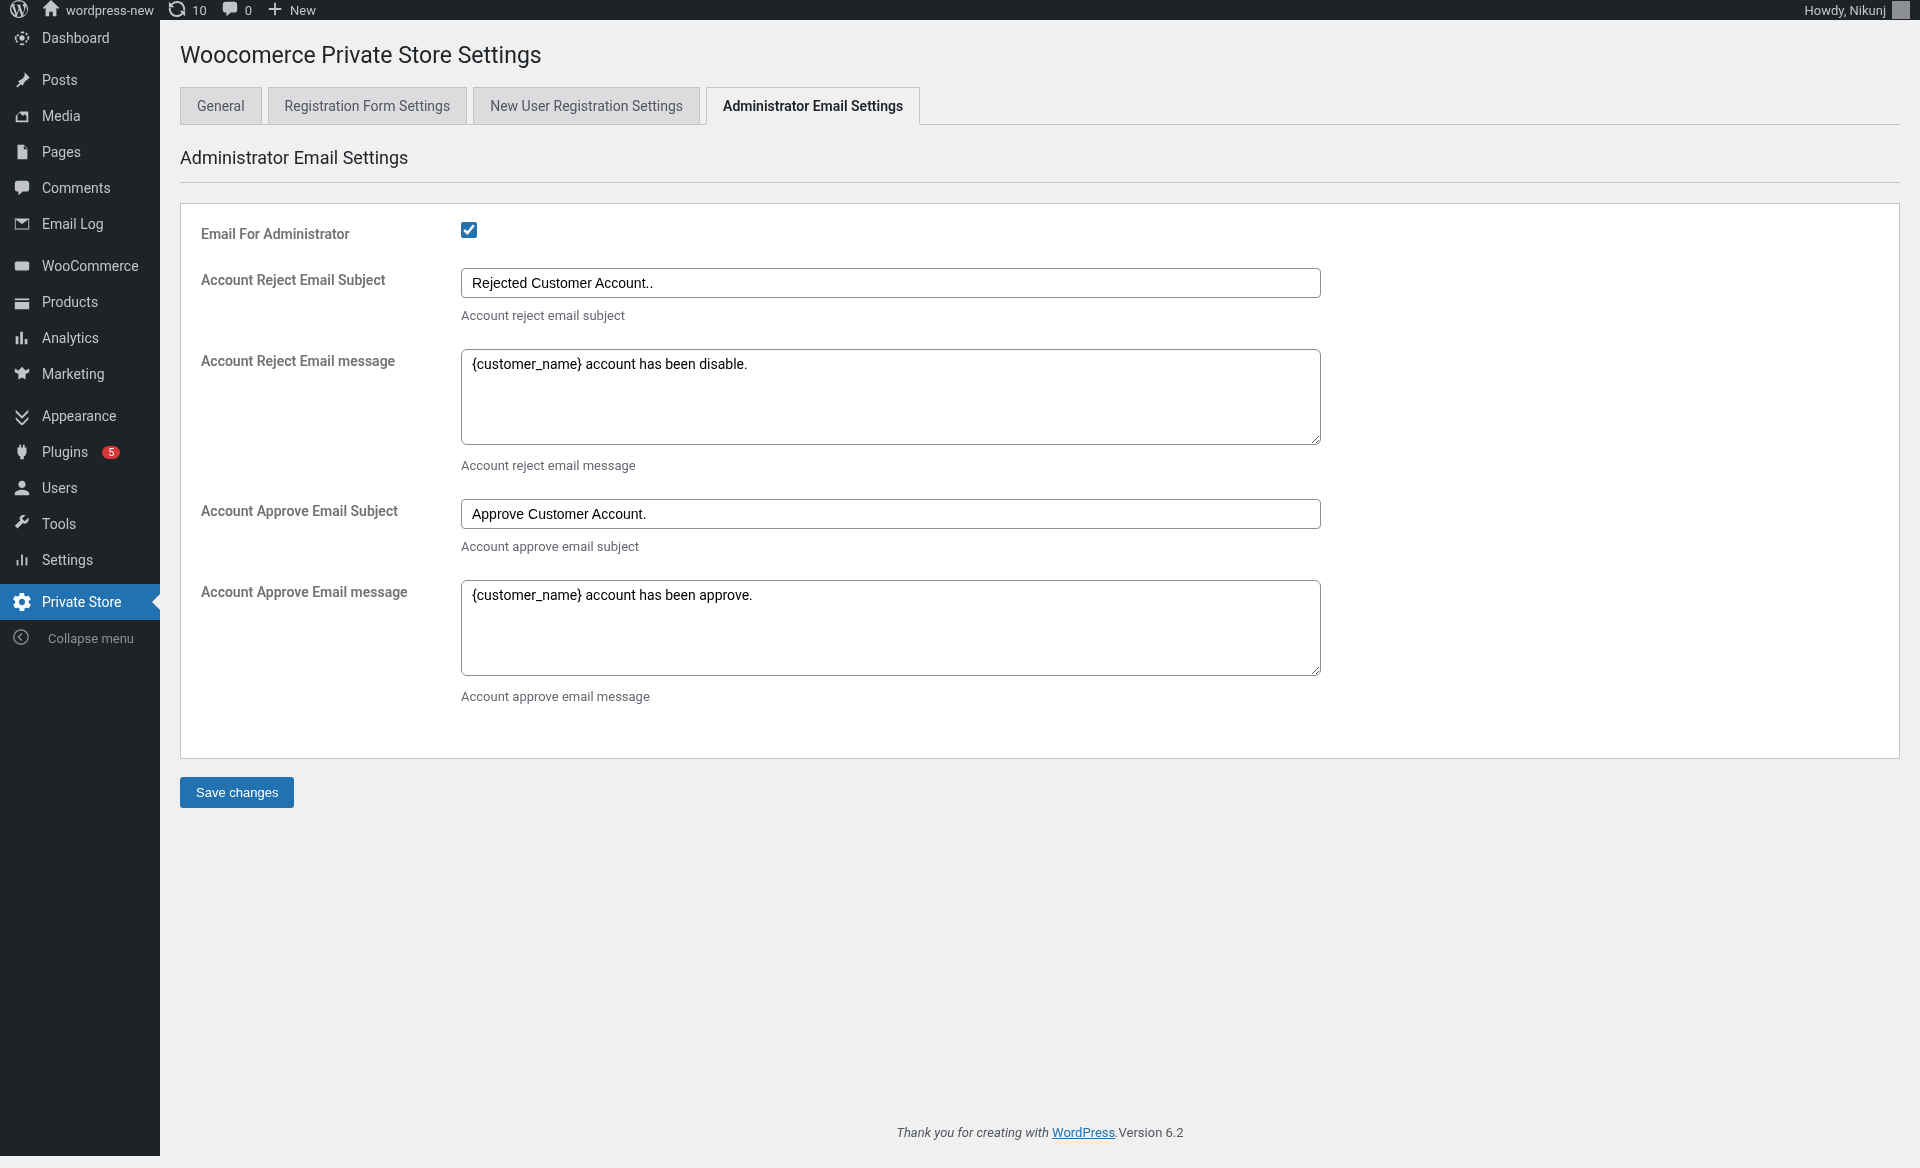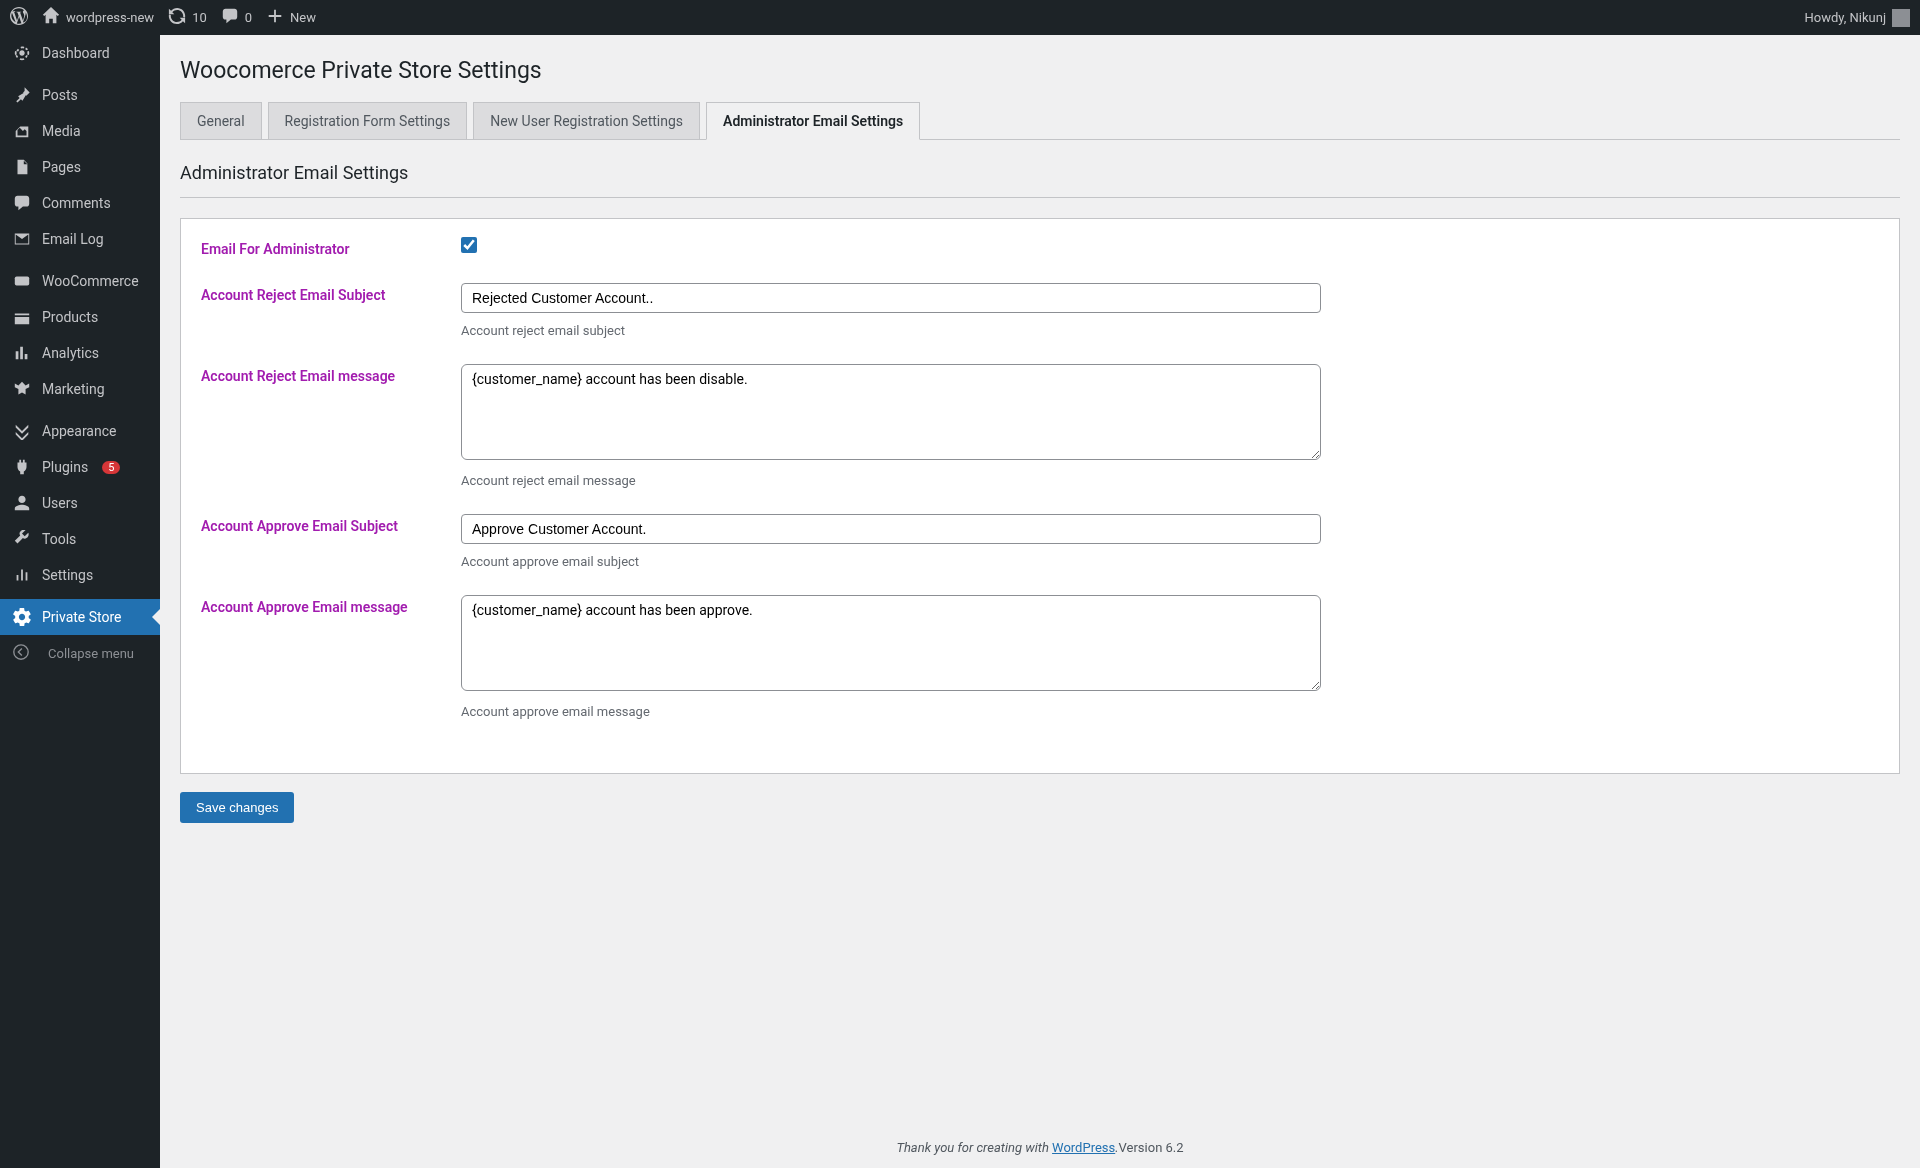--- a/index.html
+++ b/index.html
@@ -1,19 +1,19 @@
 <!DOCTYPE html>
 <html><head>
   <meta charset="utf-8">
   <style>
     * { margin: 0; padding: 0; box-sizing: border-box; }
     body { font-family: -apple-system, BlinkMacSystemFont, "Segoe UI", Roboto, sans-serif; font-size: 13px; color: #3c434a; background: #f0f0f1; }
     
     
-    .admin-bar { background: #1d2327; height: 35px; display: flex; align-items: center; justify-content: space-between; padding: 0 10px; color: #c3c4c7; font-size: 13px; }
+    .admin-bar { background: #1d2327; height: 20px; display: flex; align-items: center; justify-content: space-between; padding: 0 10px; color: #c3c4c7; font-size: 13px; }
     .admin-bar-left { display: flex; align-items: center; gap: 14px; }
     .admin-bar-item { display: flex; align-items: center; gap: 6px; cursor: pointer; }
     .admin-bar-right { display: flex; align-items: center; gap: 6px; }
     .avatar-placeholder { width: 18px; height: 18px; background: #8c8f94; }
     
     
     .wrapper { display: flex; min-height: calc(100vh - 32px); }
     .sidebar { width: 160px; background: #1d2327; color: #c3c4c7; flex-shrink: 0; }
     .sidebar-item { display: flex; align-items: center; gap: 10px; padding: 8px 12px; cursor: pointer; font-size: 14px; position: relative; }
     .sidebar-item.current { background: #2271b1; color: #fff; }
@@ -31,21 +31,21 @@
     .tabs { display: flex; border-bottom: 1px solid #c3c4c7; }
     .tab { padding: 10px 16px; background: #dcdcde; border: 1px solid #c3c4c7; border-bottom: none; margin-right: 6px; cursor: pointer; color: #50575e; font-size: 14px; }
     .tab.active { background: #f0f0f1; border-bottom: 1px solid #f0f0f1; margin-bottom: -1px; color: #1d2327; font-weight: 600; }
     
     .section-title { font-size: 18px; font-weight: 400; color: #1d2327; margin: 22px 0 14px 0; }
     .section-divider { border: none; border-top: 1px solid #c3c4c7; margin-bottom: 20px; }
     
     
     .form-panel { background: #fff; border: 1px solid #c3c4c7; padding: 18px 20px 28px 20px; }
     .form-row { display: flex; align-items: flex-start; margin-bottom: 26px; }
-    .form-label { width: 260px; flex-shrink: 0; font-weight: 600; font-size: 14px; color: #a21caf; padding-top: 4px; }
+    .form-label { width: 260px; flex-shrink: 0; font-weight: 600; font-size: 14px; color: #737373; padding-top: 4px; }
     .form-field { flex: 1; max-width: 860px; }
     .form-field input[type="text"] { width: 100%; padding: 6px 10px; border: 1px solid #8c8f94; border-radius: 4px; font-size: 14px; }
     .form-field textarea { width: 100%; padding: 6px 10px; border: 1px solid #8c8f94; border-radius: 6px; font-size: 14px; resize: both; min-height: 96px; font-family: inherit; }
     .form-field input[type="checkbox"] { width: 16px; height: 16px; accent-color: #2271b1; }
     .help-text { font-size: 13px; color: #646970; margin-top: 10px; }
     
     .save-button { background: #2271b1; color: #fff; border: none; padding: 8px 16px; font-size: 13px; border-radius: 3px; cursor: pointer; margin-top: 18px; }
     
     
     .footer { display: flex; justify-content: center; padding: 22px 0 16px 0; font-style: italic; color: #50575e; margin-top: auto; }

